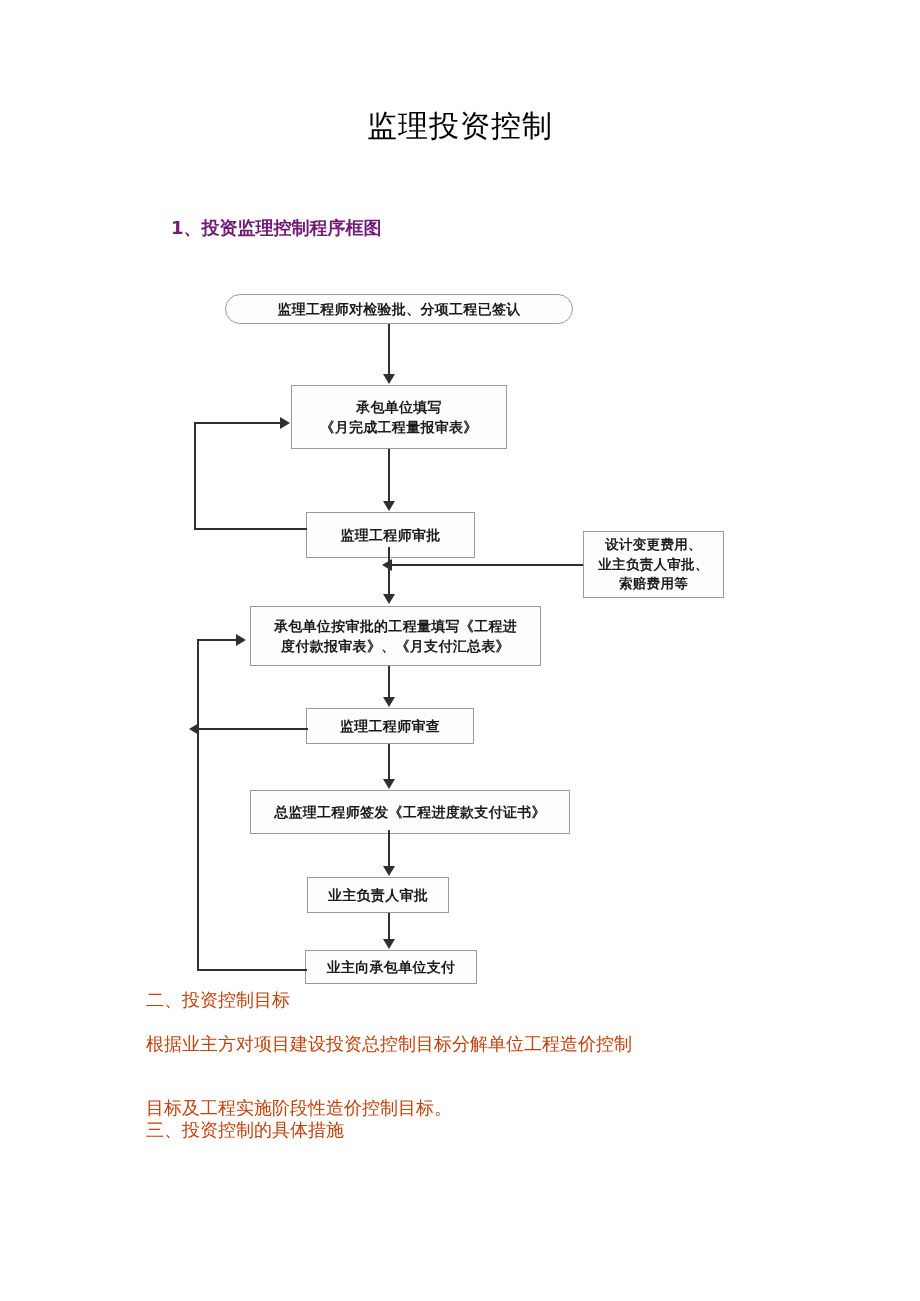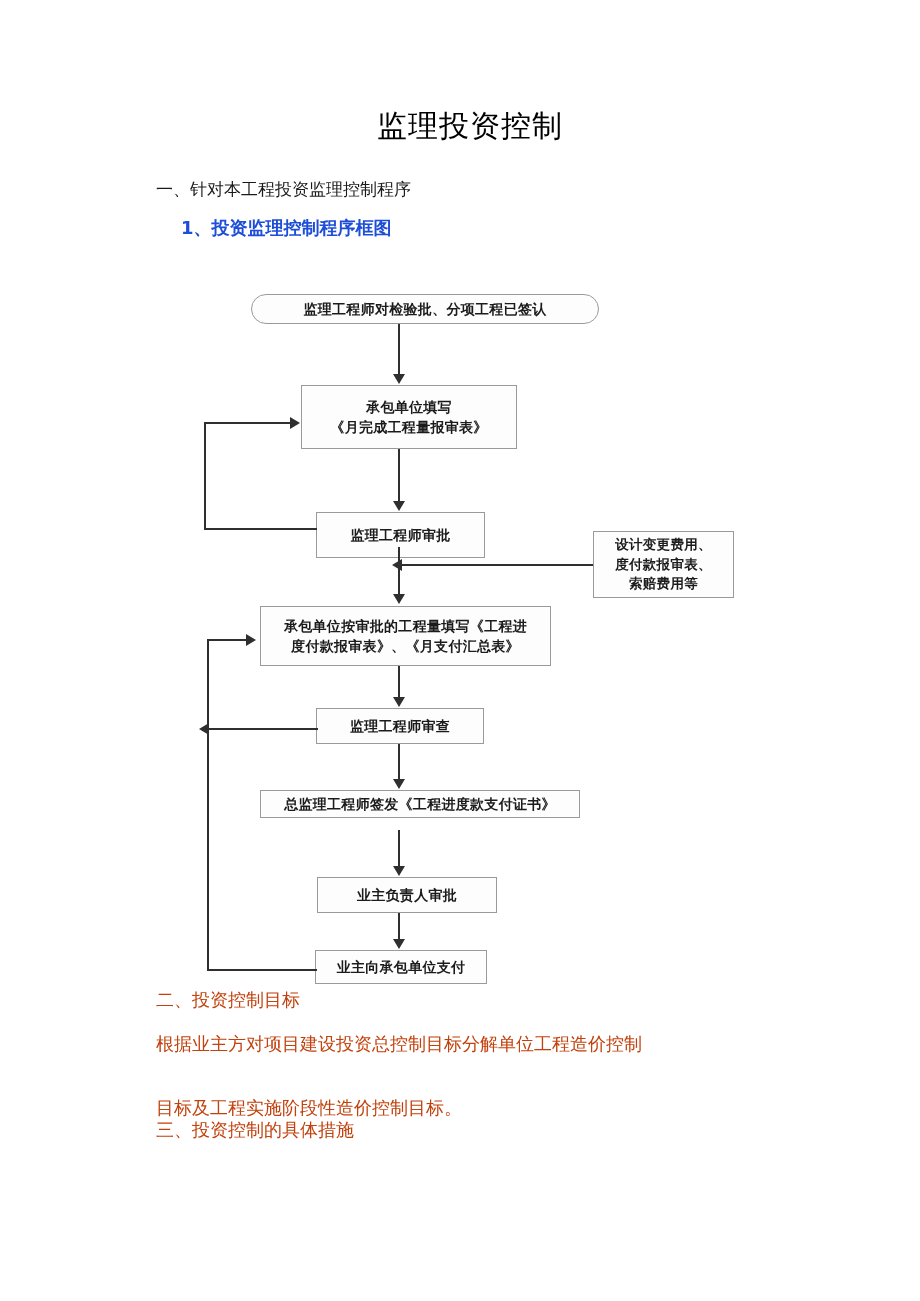--- a/index.html
+++ b/index.html
@@ -12,21 +12,20 @@
     height: 1301px;
     position: relative;
     font-family: "DejaVu Serif", "Liberation Serif", serif;
     color: #141414;
     overflow: hidden;
   }
 
   .page {
     position: absolute;
     inset: 0;
-    margin-left: 10px;
   }
 
   
   .doc-title {
     position: absolute;
     left: 0;
     top: 106px;
     width: 920px;
     text-align: center;
     font-family: "DejaVu Serif", "Liberation Serif", serif;
@@ -44,21 +43,21 @@
     white-space: nowrap;
   }
 
   .h-level2 {
     position: absolute;
     left: 171px;
     top: 216px;
     font-family: "DejaVu Sans", "Liberation Sans", sans-serif;
     font-weight: bold;
     font-size: 18px;
-    color: #1d4ed8;
+    color: #701a75;
     white-space: nowrap;
   }
 
   .para {
     position: absolute;
     left: 146px;
     font-family: "DejaVu Serif", "Liberation Serif", serif;
     font-size: 18px;
     color: #c2410c;
     white-space: nowrap;
@@ -86,28 +85,28 @@
     font-family: "DejaVu Serif", "Liberation Serif", serif;
     font-weight: bold;
     font-size: 14px;
     line-height: 1.45;
     color: #1b1b1b;
     padding: 2px 6px;
     letter-spacing: 0.3px;
   }
   .node .ln { display: block; }
 
-  .node-top        { left: 241px; top: 294px; width: 348px; height: 30px; border-radius: 15px; }
+  .node-top        { left: 225px; top: 294px; width: 348px; height: 30px; border-radius: 15px; }
   .node-fill       { left: 291px; top: 385px; width: 216px; height: 64px; }
   .node-approve    { left: 306px; top: 512px; width: 169px; height: 46px; }
   .node-side       { left: 583px; top: 531px; width: 141px; height: 67px; font-size: 13.5px; }
   .node-progress   { left: 250px; top: 606px; width: 291px; height: 60px; }
   .node-review     { left: 306px; top: 708px; width: 168px; height: 36px; }
-  .node-certify    { left: 250px; top: 790px; width: 320px; height: 28px; }
-  .node-owner      { left: 307px; top: 877px; width: 180px; height: 36px; }
+  .node-certify    { left: 250px; top: 790px; width: 320px; height: 44px; }
+  .node-owner      { left: 307px; top: 877px; width: 142px; height: 36px; }
   .node-pay        { left: 305px; top: 950px; width: 172px; height: 34px; }
 
   
   .ln-v, .ln-h {
     position: absolute;
     background: #2f2f2f;
   }
   .ln-v { width: 2px; }
   .ln-h { height: 2px; }
 
@@ -132,21 +131,20 @@
     border-right: 10px solid #2f2f2f;
   }
 </style>
 </head>
 <body>
 
 <div class="page">
 
   <div class="doc-title">监理投资控制</div>
 
-  <div class="h-level1" style="top:178px">一、针对本工程投资监理控制程序</div>
 
   <div class="h-level2">1、投资监理控制程序框图</div>
 
   <div class="chart">
 
     <div class="node node-top">
       <span class="ln">监理工程师对检验批、分项工程已签认</span>
     </div>
 
     <div class="node node-fill">
@@ -156,21 +154,21 @@
       </div>
     </div>
 
     <div class="node node-approve">
       <span class="ln">监理工程师审批</span>
     </div>
 
     <div class="node node-side">
       <div>
         <span class="ln">设计变更费用、</span>
-        <span class="ln">度付款报审表、</span>
+        <span class="ln">业主负责人审批、</span>
         <span class="ln">索赔费用等</span>
       </div>
     </div>
 
     <div class="node node-review">
       <span class="ln">监理工程师审查</span>
     </div>
 
     <div class="node node-progress">
       <div>

